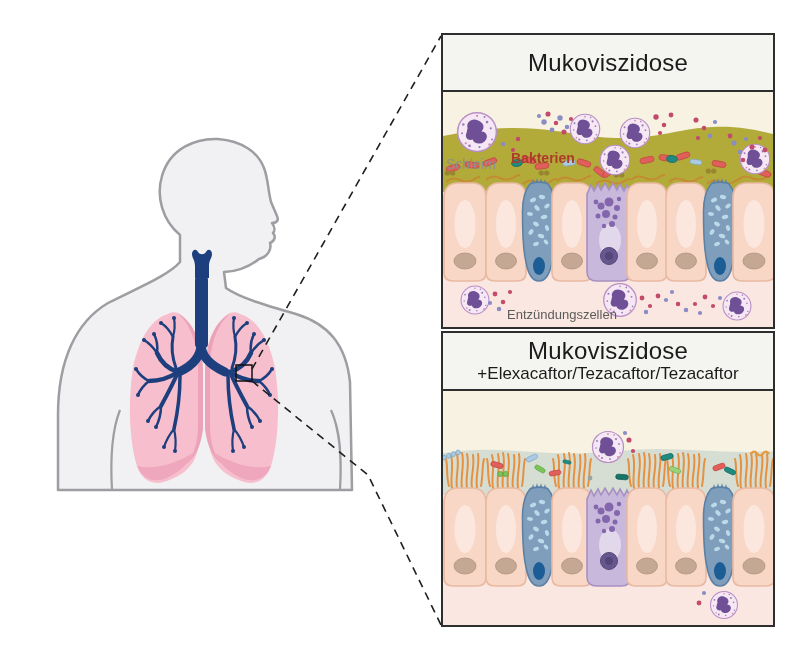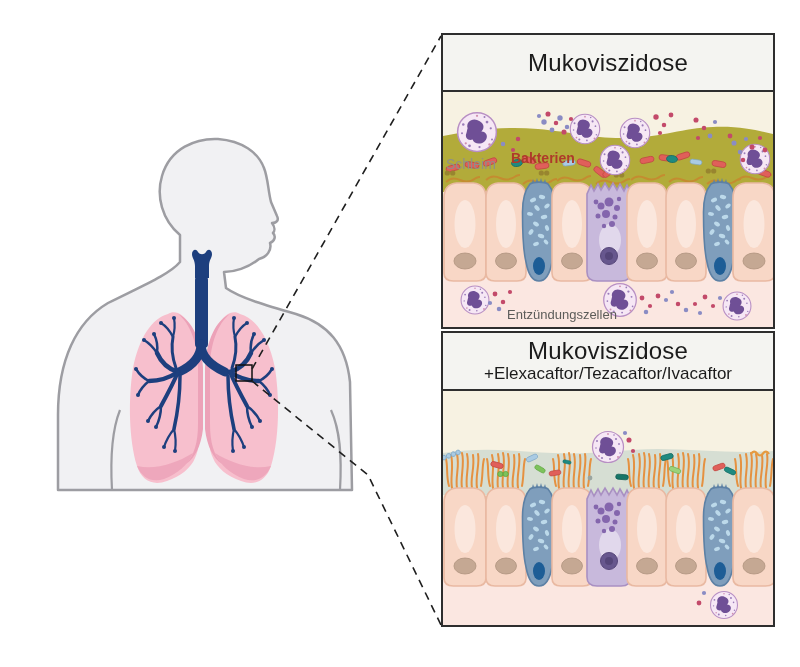--- a/index.html
+++ b/index.html
@@ -343,21 +343,21 @@
 
       <text x="3" y="77" class="lbl-mucus">Schleim</text>
       <text x="68" y="71" class="lbl-bact">Bakterien</text>
       <text x="64" y="227" class="lbl-infl">Entzündungszellen</text>
     </svg>
   </div>
 
   <div id="panel-bottom" class="panel">
     <div class="panel-header">
       <div class="panel-title">Mukoviszidose</div>
-      <div class="panel-subtitle">+Elexacaftor/Tezacaftor/Ivacaftor</div>
+      <div class="panel-subtitle">+Elexacaftor/Tezacaftor/Tezacaftor</div>
     </div>
     <svg class="scene" width="330" height="234" viewBox="0 0 330 234">
       <rect x="0" y="0" width="330" height="234" fill="var(--cream)"></rect>
       <rect x="0" y="150" width="330" height="84" fill="var(--pink-zone)"></rect>
       <path d="M 0 62 C 40 56 70 60 110 62 C 150 64 180 58 215 58 C 250 58 295 63 330 60 L 330 104 L 0 104 Z" fill="var(--sage)"></path>
 
       <g>
         <use href="#tuft" transform="translate(22,97)"></use>
         <use href="#tuft" transform="translate(63,97)"></use>
         <use href="#tuft" transform="translate(129,97)"></use>

